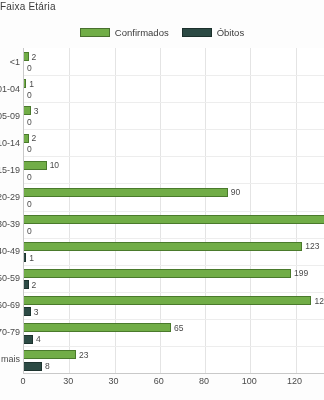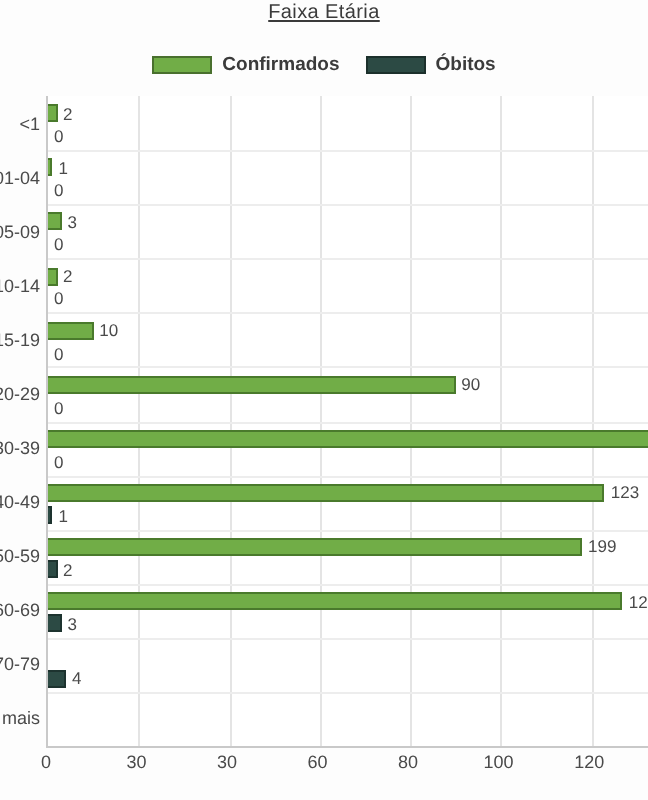--- a/index.html
+++ b/index.html
@@ -13,42 +13,40 @@
   #chart-root {
     position: relative;
     width: 324px; height: 400px;
     background: #fdfdfd;
   }
 
   
   #chart-title {
     position: absolute;
     top: 1px; left: 0; width: 324px;
-    text-align: center;
+    text-align: left;
     font-size: 10px;
     color: #3b3b3b;
     letter-spacing: .2px;
     white-space: nowrap;
-    text-decoration: underline;
   }
 
   
   #legend {
     position: absolute;
     top: 27px; left: 0; width: 324px;
     display: flex;
     justify-content: center;
     align-items: center;
     gap: 13px;
   }
   .legend-entry {
     display: flex;
     align-items: center;
     gap: 5px;
-    font-weight: bold;
   }
   .legend-swatch {
     width: 30px; height: 9px;
     border: 1px solid rgba(0,0,0,.35);
   }
   .legend-label {
     font-size: 9.5px;
     color: #3b3b3b;
     white-space: nowrap;
   }
@@ -285,26 +283,40 @@
           <div class="bar confirmados" style="width: 287.421px;"></div>
           <span class="bar-value">127</span>
         </div>
         <div class="bar-wrap" style="top: 15.7083px;">
           <div class="bar obitos" style="width: 6.78947px;"></div>
           <span class="bar-value">3</span>
         </div>
       </div>
       <div class="hgrid" style="top: 297.917px;"></div>
       <div class="cat-row" style="top: 270.833px; height: 27.0833px;">
+        <div class="bar-wrap" style="top: 4.33333px;">
+          <div class="bar confirmados" style="width: 147.105px;"></div>
+          <span class="bar-value">65</span>
+        </div>
         <div class="bar-wrap" style="top: 15.7083px;">
           <div class="bar obitos" style="width: 9.05263px;"></div>
           <span class="bar-value">4</span>
         </div>
       </div>
       <div class="hgrid" style="top: 325px;"></div>
+      <div class="cat-row" style="top: 297.917px; height: 27.0833px;">
+        <div class="bar-wrap" style="top: 4.33333px;">
+          <div class="bar confirmados" style="width: 52.0526px;"></div>
+          <span class="bar-value">23</span>
+        </div>
+        <div class="bar-wrap" style="top: 15.7083px;">
+          <div class="bar obitos" style="width: 18.1053px;"></div>
+          <span class="bar-value">8</span>
+        </div>
+      </div>
     </div>
 
   <div id="xaxis-line"></div>
   <div id="xticks">
       <div class="xtick" style="left: 0px;">0</div>
       <div class="xtick" style="left: 45.2632px;">30</div>
       <div class="xtick" style="left: 90.5263px;">30</div>
       <div class="xtick" style="left: 135.789px;">60</div>
       <div class="xtick" style="left: 181.053px;">80</div>
       <div class="xtick" style="left: 226.316px;">100</div>

